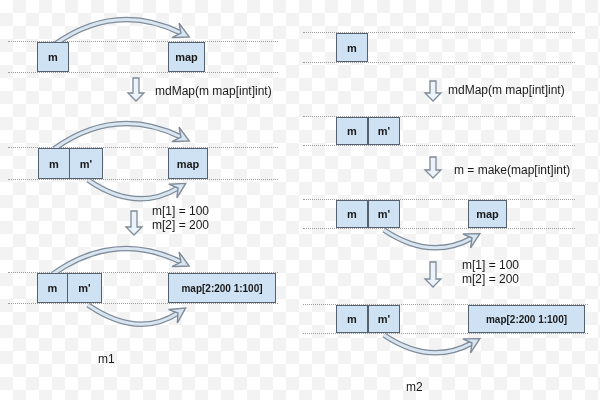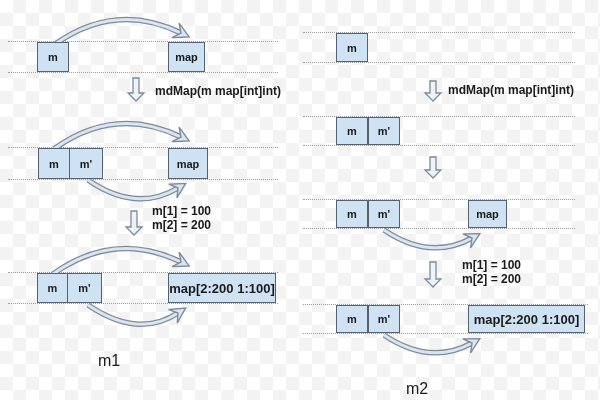--- a/index.html
+++ b/index.html
@@ -13,26 +13,26 @@
     background-size:26px 26px;
     font-family:"Liberation Sans",sans-serif;
   }
   .dl{position:absolute;height:0;border-top:1px dotted #9e9e9e;}
   .box{
     position:absolute;box-sizing:border-box;
     background:#cfe2f3;border:1.5px solid #55616e;
     display:flex;align-items:center;justify-content:center;
     font-weight:bold;font-size:11px;color:#1a1a1a;white-space:nowrap;
   }
-  .box.wide{font-size:13px;}
+  .box.wide{font-size:10px;}
   .ann{
-    position:absolute;font-weight:bold;font-size:12px;color:#1a1a1a;
+    position:absolute;font-weight:normal;font-size:12px;color:#1a1a1a;
     white-space:nowrap;line-height:14px;
   }
-  .tag{position:absolute;font-size:16px;color:#1a1a1a;white-space:nowrap;}
+  .tag{position:absolute;font-size:12px;color:#1a1a1a;white-space:nowrap;}
   #arrows{position:absolute;left:0;top:0;pointer-events:none;}
 </style>
 </head>
 <body>
 
 <div class="stage">
 
   <div class="dl" style="left:8px;top:41px;width:270px"></div>
   <div class="dl" style="left:8px;top:72px;width:270px"></div>
   <div class="dl" style="left:8px;top:147px;width:270px"></div>
@@ -125,17 +125,18 @@
   <div class="box" style="left:336px;top:305px;width:32px;height:28px">m</div>
   <div class="box" style="left:368px;top:305px;width:32px;height:28px">m'</div>
   <div class="box wide" style="left:468px;top:305px;width:117px;height:28px">map[2:200 1:100]</div>
 
   <div class="ann" style="left:155px;top:84px">mdMap(m map[int]int)</div>
   <div class="ann" style="left:152px;top:204px">m[1] = 100</div>
   <div class="ann" style="left:152px;top:218px">m[2] = 200</div>
   <div class="tag" style="left:98px;top:352px">m1</div>
 
   <div class="ann" style="left:448px;top:83px">mdMap(m map[int]int)</div>
+  <div class="ann" style="left:454px;top:163px">m = make(map[int]int)</div>
   <div class="ann" style="left:462px;top:258px">m[1] = 100</div>
   <div class="ann" style="left:462px;top:272px">m[2] = 200</div>
   <div class="tag" style="left:406px;top:380px">m2</div>
 
 </div>
 
 </body></html>

